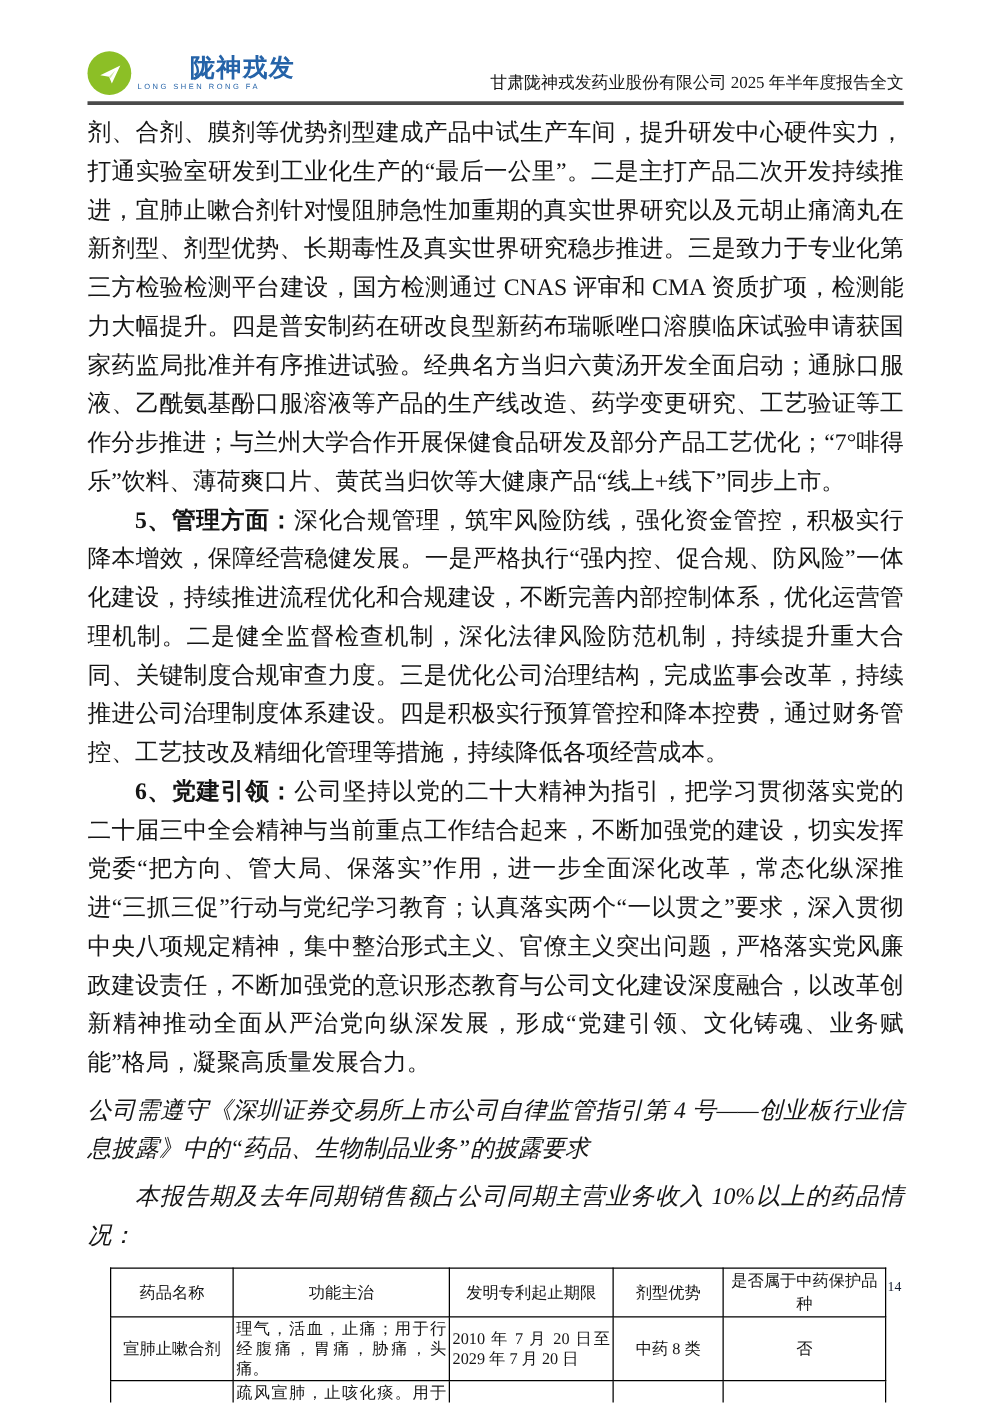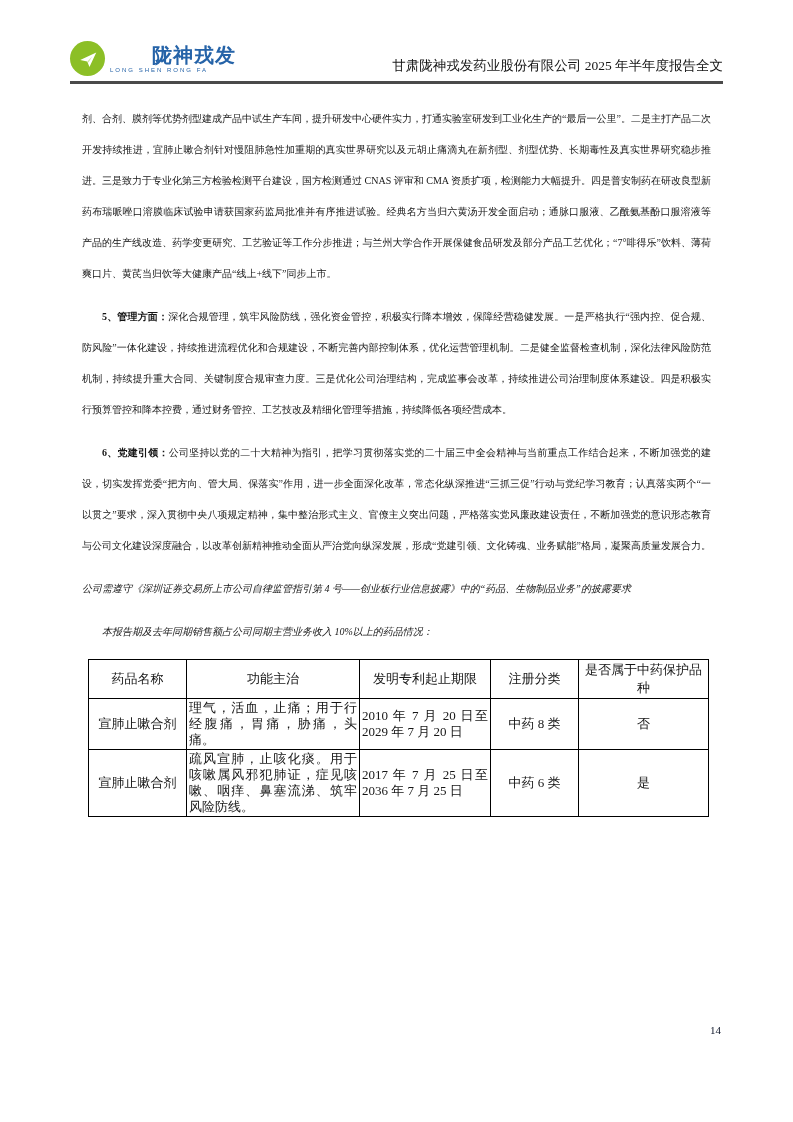--- a/index.html
+++ b/index.html
@@ -28,21 +28,21 @@
   }
   .logo-en{
     font-family:"Liberation Sans","DejaVu Sans",sans-serif;
     color:#2563a8;font-size:6px;letter-spacing:2px;margin-top:2px;
   }
   .header-title{font-size:13.5px;white-space:nowrap;padding-bottom:1px;}
 
   
   .content{padding-top:7px;}
   .content p{
-    margin:12px;font-size:10px;line-height:31px;
+    margin:0;font-size:19px;line-height:31px;
     text-align:justify;text-justify:inter-ideograph;
   }
   p.indent{text-indent:2em;}
   .lead{font-weight:bold;}
   p.gap-top{margin-top:7px;font-style:italic;}
 
   
   .tbl-wrap{margin:10px 0 0 18px;}
   table{
     border-collapse:collapse;table-layout:fixed;width:620px;
@@ -103,21 +103,21 @@
           <col style="width:173px">
           <col style="width:131px">
           <col style="width:88px">
           <col style="width:130px">
         </colgroup>
         <thead>
           <tr>
               <th>药品名称</th>
               <th>功能主治</th>
               <th>发明专利起止期限</th>
-              <th>注册分类</th>
+              <th>剂型优势</th>
               <th>是否属于中药保护品种</th>
             </tr>
         </thead>
         <tbody>
             <tr class="r0">
               <td class="c0">宣肺止嗽合剂</td>
               <td class="c1">理气，活血，止痛；用于行经腹痛，胃痛，胁痛，头痛。</td>
               <td class="c2">2010 年 7 月 20 日至 2029 年 7 月 20 日</td>
               <td class="c3">中药 8 类</td>
               <td class="c4">否</td>

